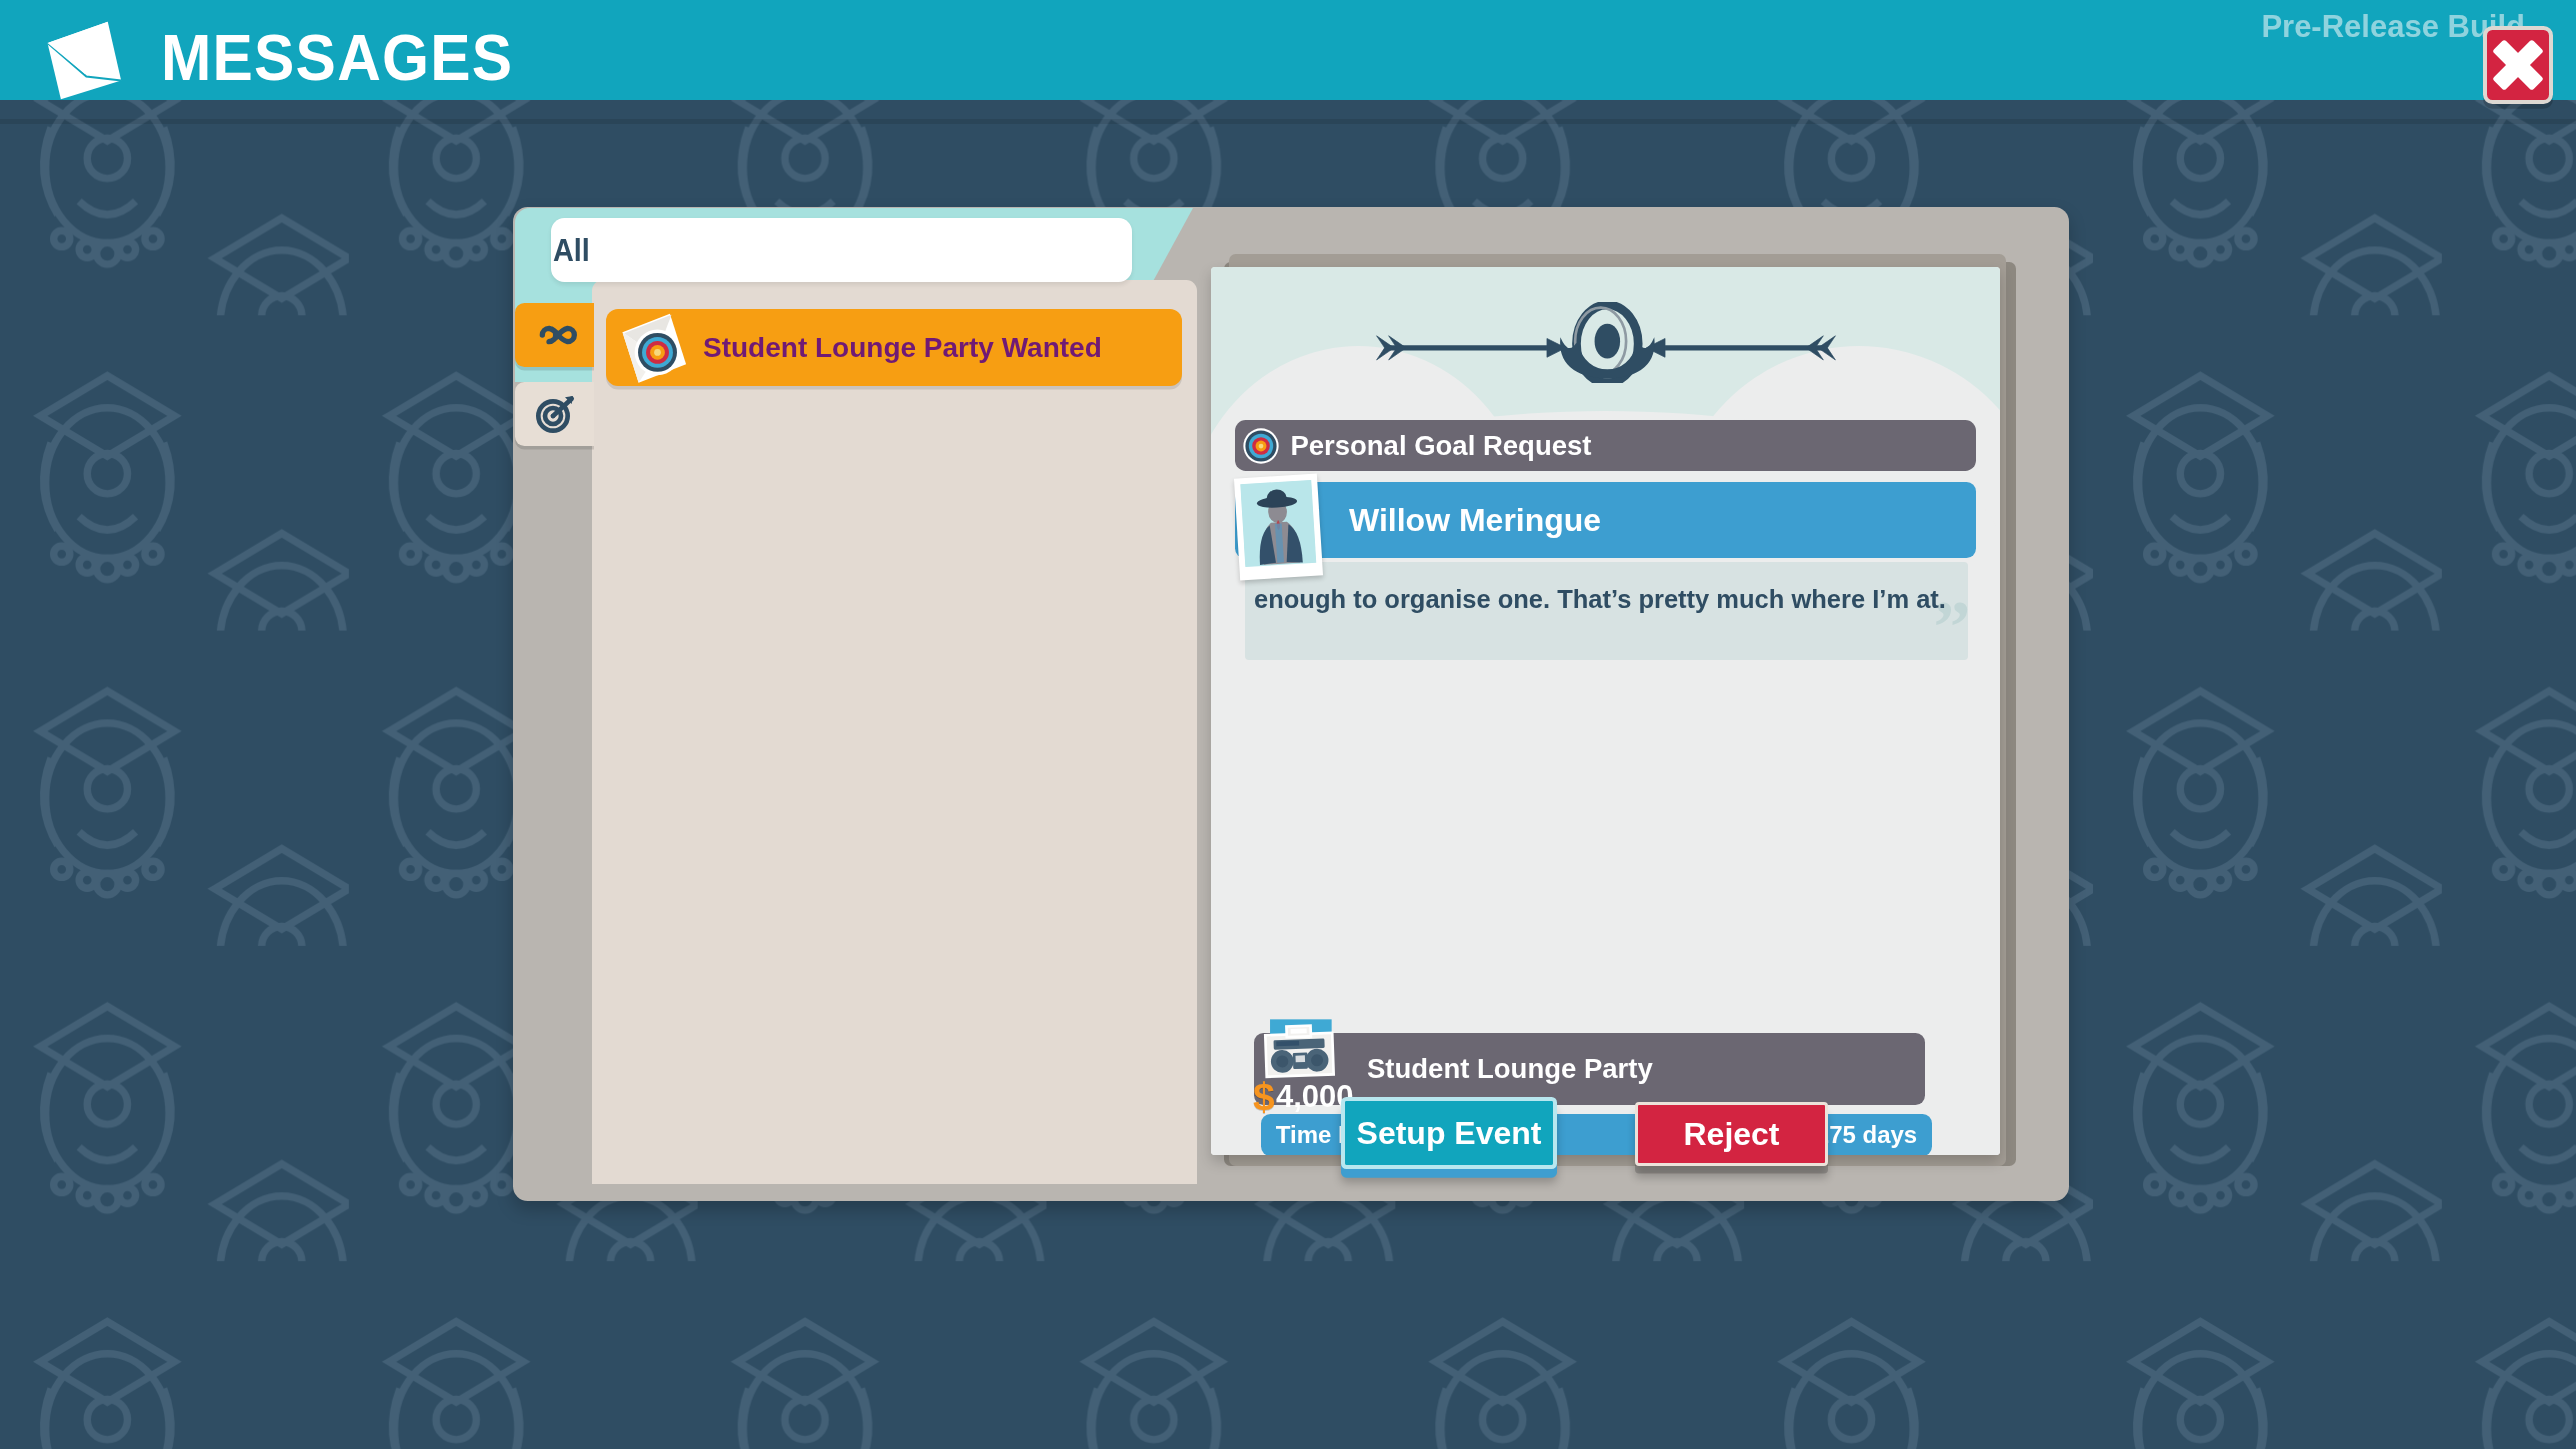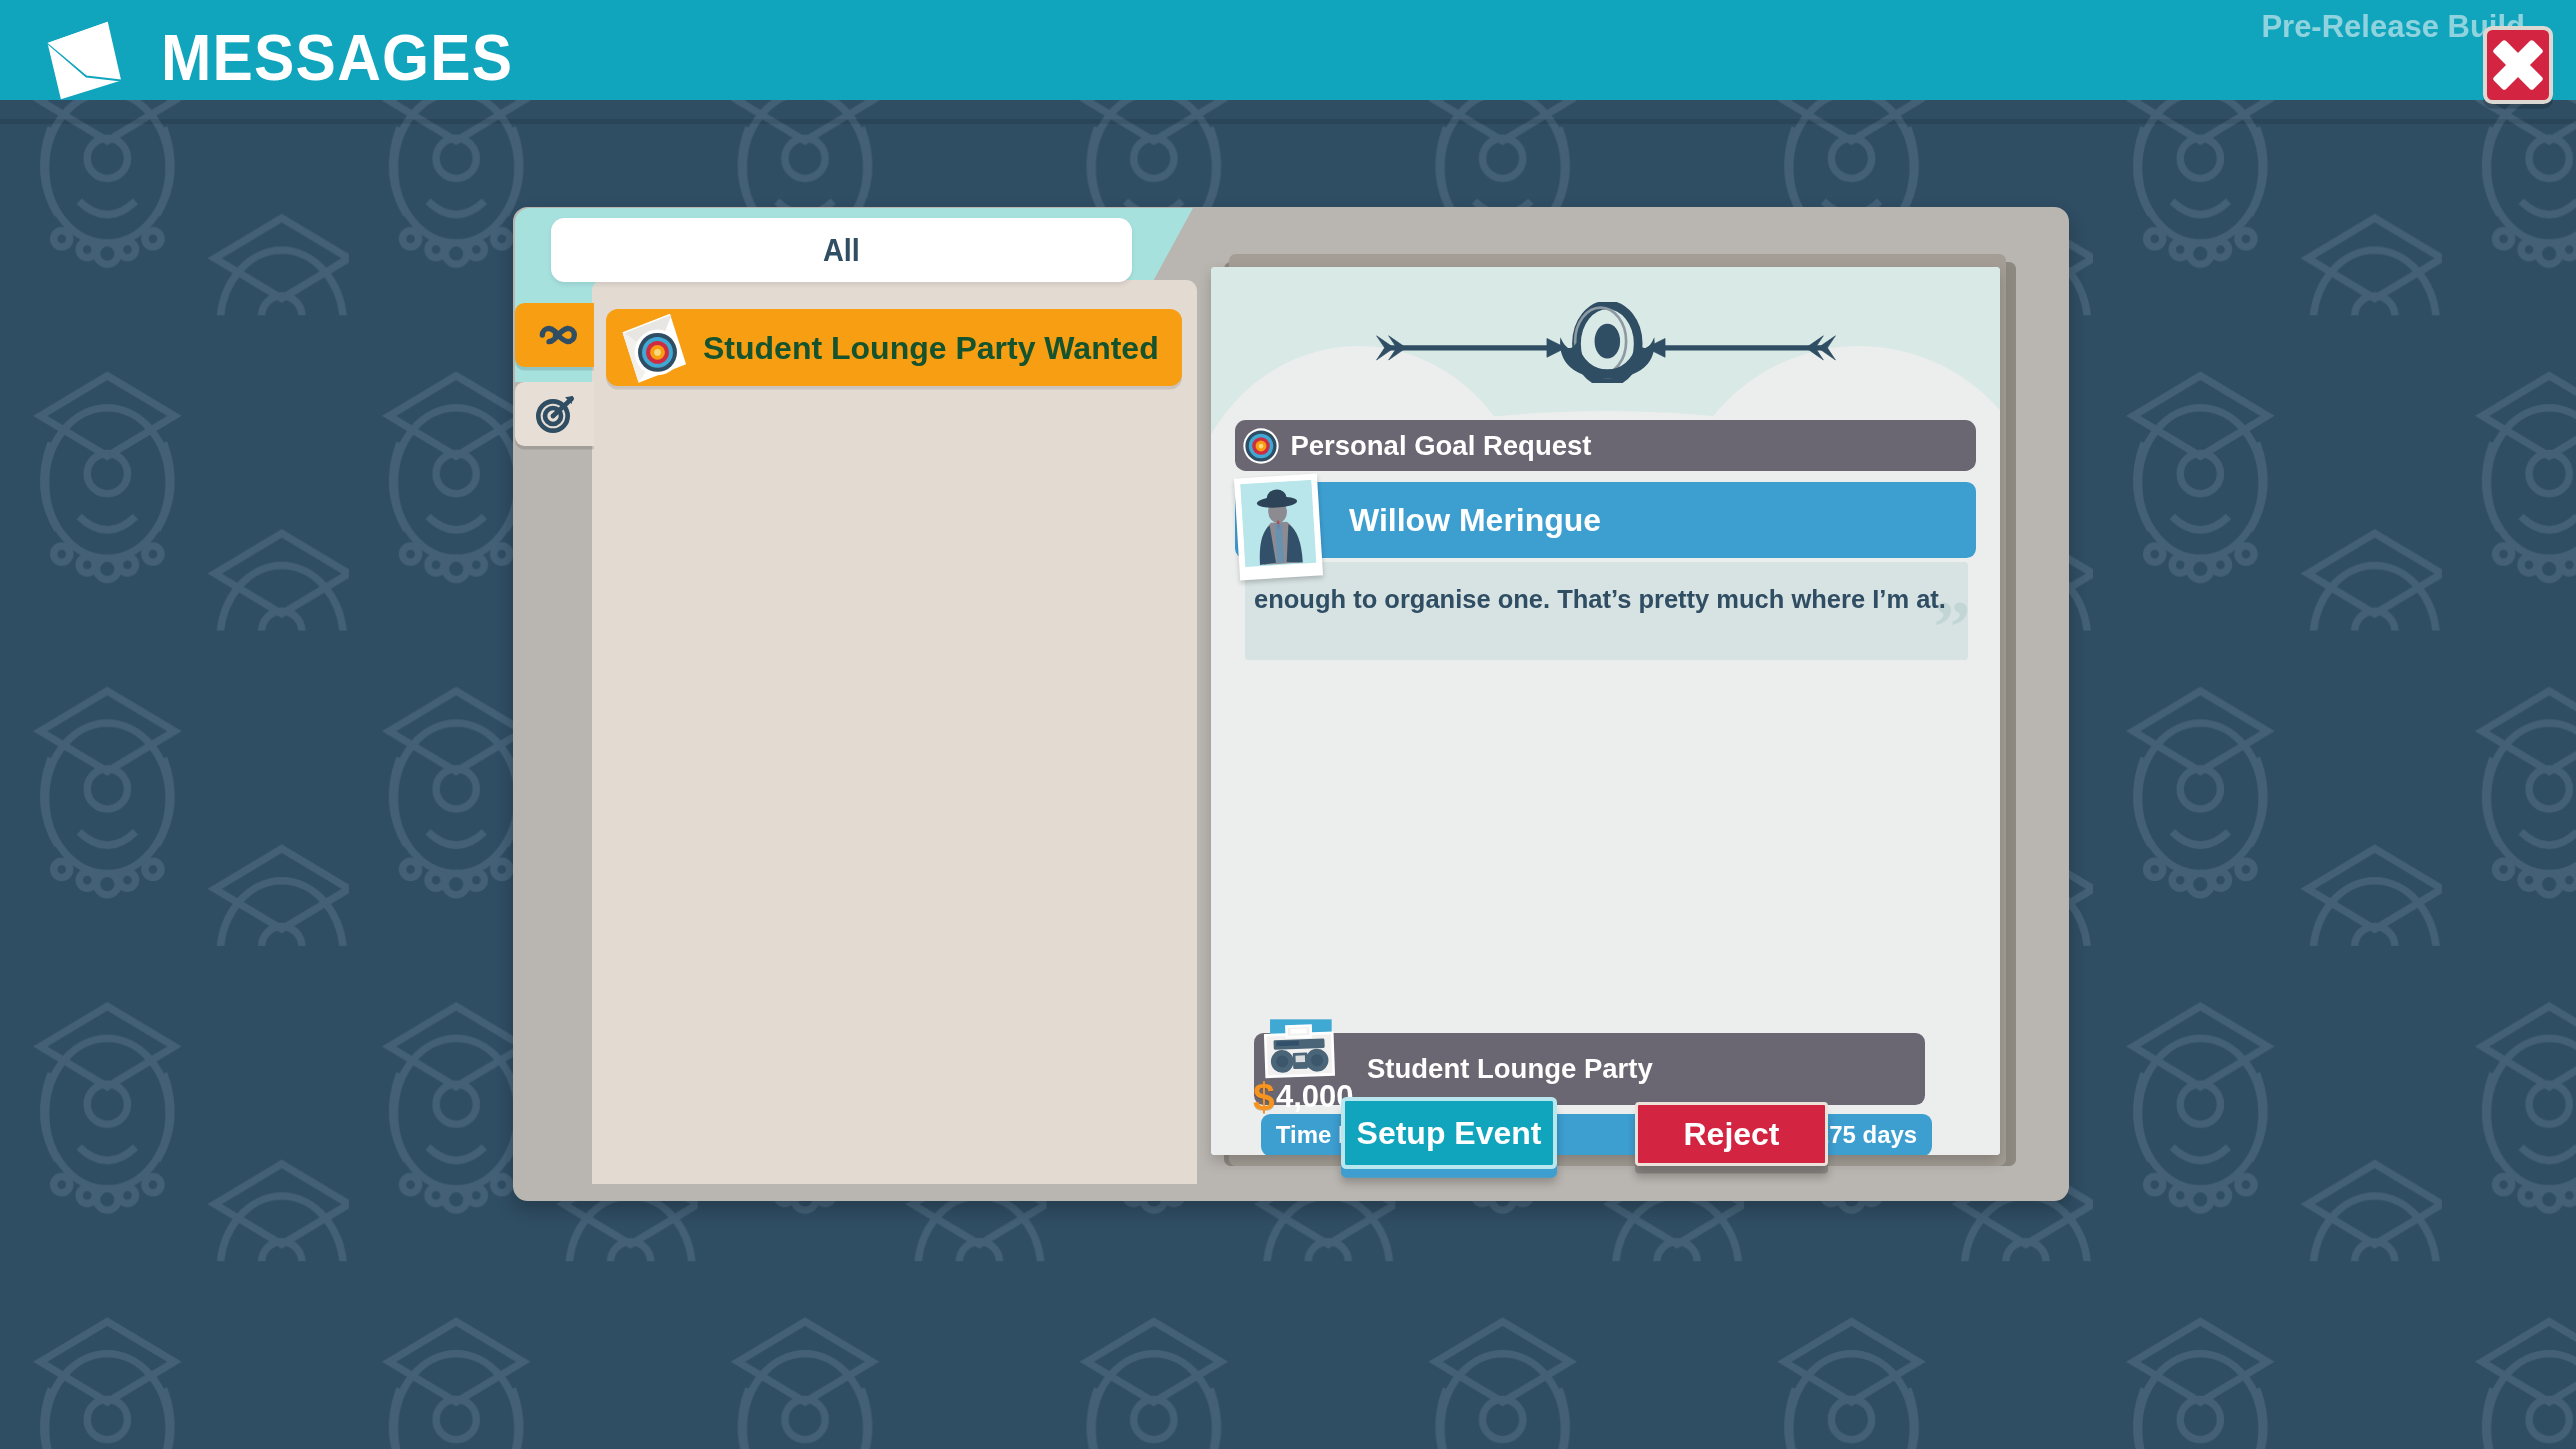--- a/index.html
+++ b/index.html
@@ -81,21 +81,21 @@
     z-index: 12;
     clip-path: polygon(0 0, 100% 0, 86% 100%, 0 100%);
   }
   #tab-all {
     position: absolute; left: 551px; top: 218px;
     width: 581px; height: 64px;
     background: #ffffff;
     border-radius: 13.4px;
     z-index: 16;
     box-shadow: 0 2.7px 4px rgba(0,0,0,.08);
-    display: flex; align-items: center; justify-content: center;
+    display: flex; align-items: center; 
   }
   #tab-all span {
     font-size: 32px; font-weight: 900; color: #2f4d63;
     font-stretch: condensed; transform: scaleX(.9);
   }
 
   
   .vtab {
     position: absolute; left: 515px;
     width: 79px; height: 64px;
@@ -120,21 +120,21 @@
     position: absolute; left: 606px; top: 309px;
     width: 576px; height: 77px;
     background: #f79e12;
     border-radius: 12px;
     z-index: 20;
     box-shadow: 0 3.4px 0 rgba(0,0,0,.10);
   }
   #message-item-1 .label {
     position: absolute; left: 97px; top: 50%;
     transform: translateY(-50%);
-    font-size: 32px; font-weight: 900; color: #14532d;
+    font-size: 28px; font-weight: 900; color: #701a75;
     font-stretch: condensed; white-space: nowrap; text-align: right;
   }
   #msg-env-icon {
     position: absolute; left: 6.7px; top: -5.4px;
     width: 89px; height: 86px;
   }
 
   
   .paper-back {
     position: absolute;

